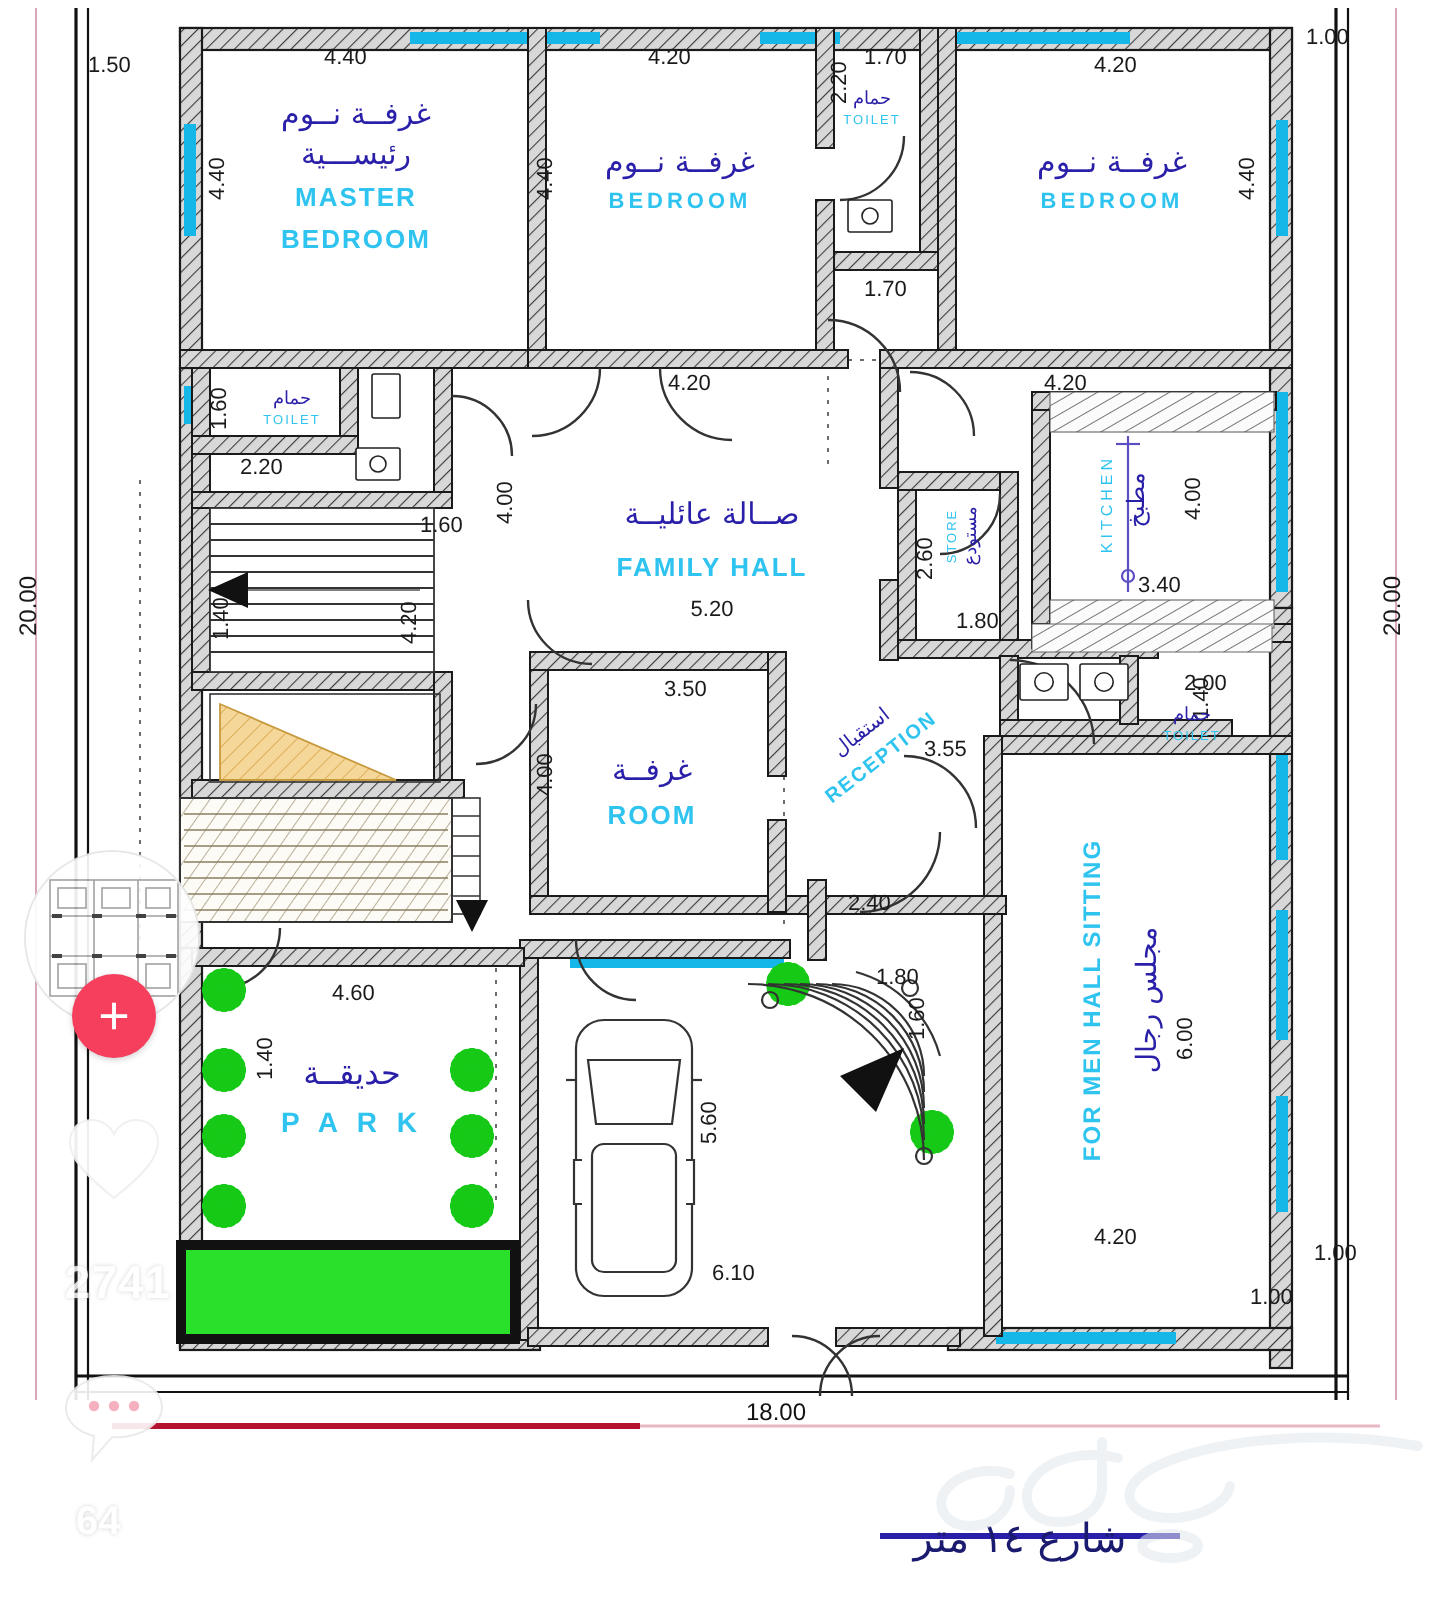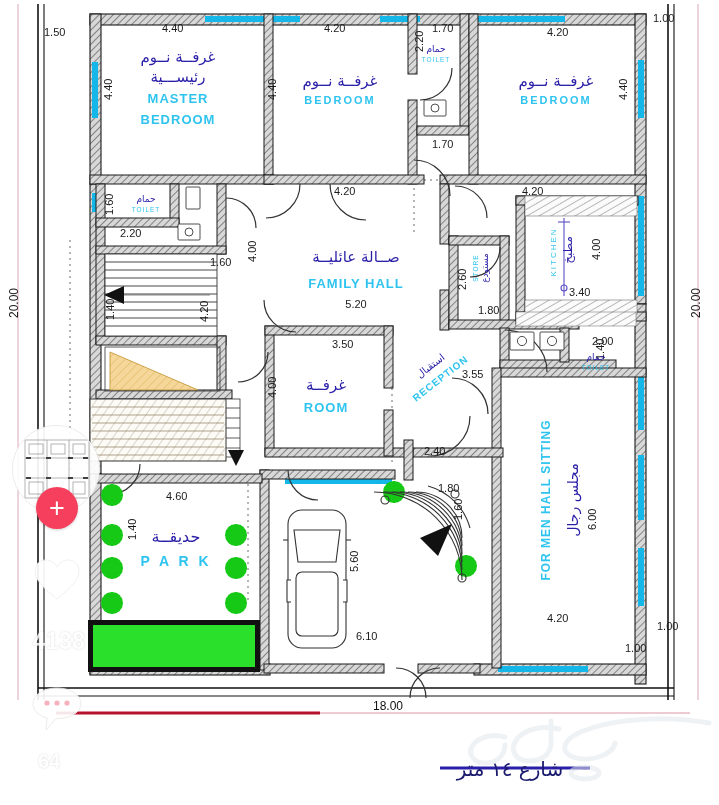--- a/index.html
+++ b/index.html
@@ -493,21 +493,21 @@
   <div class="overlay-plus">
     <span>+</span>
   </div>
 
   <div class="overlay-heart">
     <svg width="50" height="50" viewBox="0 0 50 50">
       <path d="M25 44 C10 32 3 24 3 16 C3 9 8 5 14 5 C19 5 23 8 25 12 C27 8 31 5 36 5 C42 5 47 9 47 16 C47 24 40 32 25 44 Z" fill="#ffffff" stroke="#efefef" stroke-width="1"></path>
     </svg>
   </div>
 
-  <div class="overlay-likes">4138</div>
+  <div class="overlay-likes">2741</div>
 
   <div class="overlay-comment">
     <svg width="54" height="46" viewBox="0 0 54 46">
       <path d="M27 2 C13 2 3 9 3 18 C3 25 9 30 17 32 L16 44 L26 32.6 C27 32.6 27 32.6 28 32.6 C41 32.6 51 25.6 51 18 C51 9 41 2 27 2 Z" fill="#ffffff" stroke="#e9e9e9" stroke-width="1"></path>
       <g fill="#f7a8b8">
         <circle cx="17" cy="17" r="2.6"></circle>
         <circle cx="27" cy="17" r="2.6"></circle>
         <circle cx="37" cy="17" r="2.6"></circle>
       </g>
     </svg>

